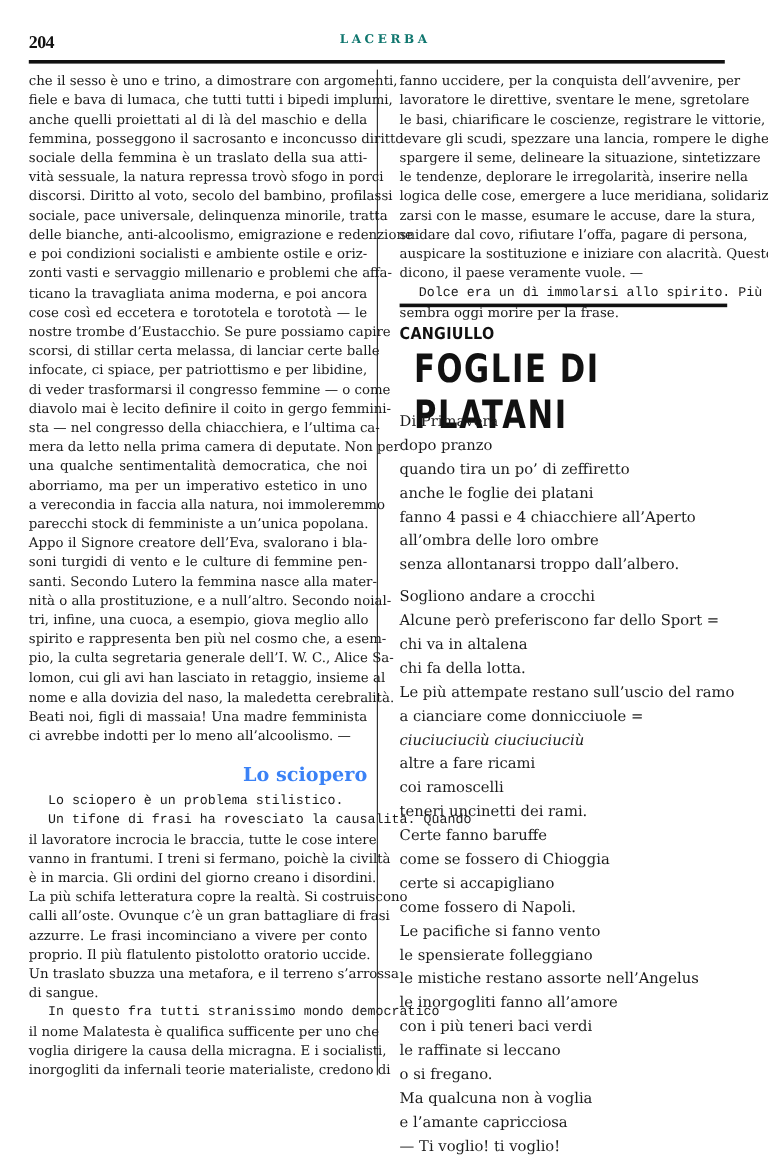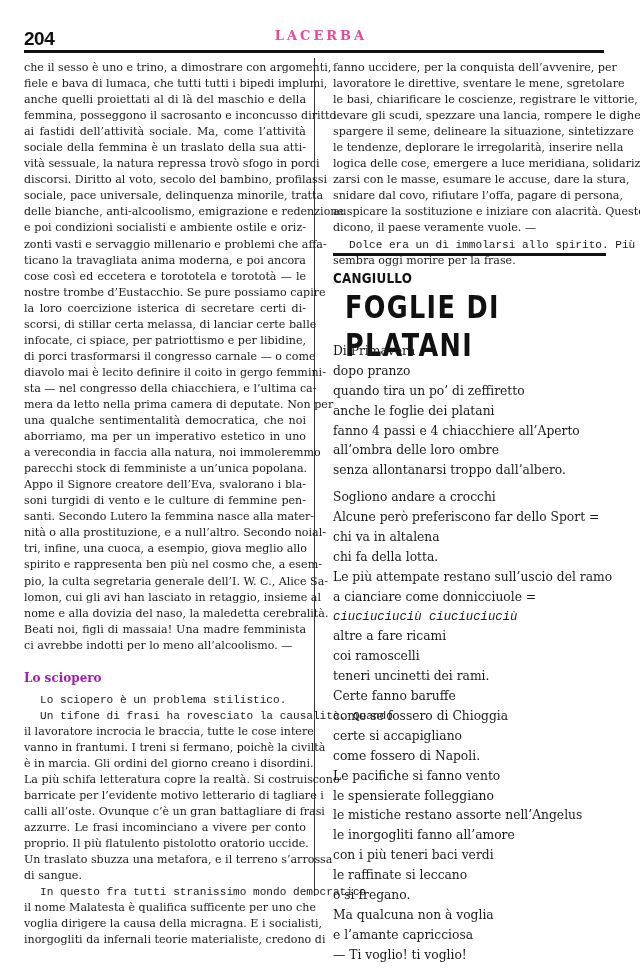--- a/index.html
+++ b/index.html
@@ -19,37 +19,37 @@
       position: absolute;
       left: 24px;
       top: 28px;
       width: 580px;
       height: 20px;
     }
     .page-number {
       position: absolute;
       left: 0;
       top: 0;
-      font-family: Liberation Sans, sans-serif;
-      font-weight: bold;
-      font-size: 19px;
+      font-family: Liberation Serif, serif;
+      font-weight: bold;
+      font-size: 15px;
       letter-spacing: -0.5px;
       color: #111;
     }
     .masthead {
       position: absolute;
       left: 14px;
       right: 0;
       top: 0;
       text-align: center;
       font-family: "DejaVu Serif", serif;
       font-weight: bold;
-      font-size: 13px;
+      font-size: 10px;
       letter-spacing: 3px;
-      color: #ec4899;
+      color: #0f766e;
     }
     .header-rule {
       position: absolute;
       left: 24px;
       top: 50px;
       width: 580px;
       height: 3px;
       background: #111;
     }
     .column-divider {
@@ -84,27 +84,27 @@
       overflow: visible;
     }
     .line.last {
       text-align-last: left;
     }
     .line.indent {
       padding-left: 16px;
       font-family: Liberation Mono, monospace;
     }
     .section-title {
-      text-align: left;
+      text-align: right;
       font-family: "DejaVu Serif", serif;
       font-weight: bold;
-      font-size: 12px;
+      font-size: 16px;
       line-height: 20px;
       margin: 14px 0 4px 0;
-      color: #a21caf;
+      color: #3b82f6;
     }
     .section-rule {
       position: absolute;
       left: 333px;
       top: 253px;
       width: 273px;
       height: 3px;
       background: #111;
     }
     .poem-author {
@@ -140,21 +140,20 @@
       line-height: 19.9px;
       color: #1a1a1a;
     }
     .poem .verse {
       display: block;
       white-space: nowrap;
       height: 19.9px;
     }
     .poem .verse.italic {
       font-style: italic;
-      font-family: Liberation Mono, monospace;
     }
     .poem .stanza-gap {
       display: block;
       height: 7px;
     }
   </style>
 </head>
 <body>
 
 <div class="page-header">
@@ -164,35 +163,33 @@
 <div class="header-rule"></div>
 
 <div class="column-divider"></div>
 
 <div class="col col-left">
   <div id="left-continued">
       <span class="line">che il sesso è uno e trino, a dimostrare con argomenti,</span>
       <span class="line">fiele e bava di lumaca, che tutti tutti i bipedi implumi,</span>
       <span class="line">anche quelli proiettati al di là del maschio e della</span>
       <span class="line">femmina, posseggono il sacrosanto e inconcusso diritto</span>
-      <span class="line">ai fastidi dell’attività sociale. Ma, come l’attività</span>
       <span class="line">sociale della femmina è un traslato della sua atti-</span>
       <span class="line">vità sessuale, la natura repressa trovò sfogo in porci</span>
       <span class="line">discorsi. Diritto al voto, secolo del bambino, profilassi</span>
       <span class="line">sociale, pace universale, delinquenza minorile, tratta</span>
       <span class="line">delle bianche, anti-alcoolismo, emigrazione e redenzione</span>
       <span class="line">e poi condizioni socialisti e ambiente ostile e oriz-</span>
       <span class="line">zonti vasti e servaggio millenario e problemi che affa-</span>
       <span class="line">ticano la travagliata anima moderna, e poi ancora</span>
       <span class="line">cose così ed eccetera e torototela e torototà — le</span>
       <span class="line">nostre trombe d’Eustacchio. Se pure possiamo capire</span>
-      <span class="line">la loro coercizione isterica di secretare certi di-</span>
       <span class="line">scorsi, di stillar certa melassa, di lanciar certe balle</span>
       <span class="line">infocate, ci spiace, per patriottismo e per libidine,</span>
-      <span class="line">di porci trasformarsi il congresso carnale — o come</span>
+      <span class="line">di veder trasformarsi il congresso femmine — o come</span>
       <span class="line">diavolo mai è lecito definire il coito in gergo femmini-</span>
       <span class="line">sta — nel congresso della chiacchiera, e l’ultima ca-</span>
       <span class="line">mera da letto nella prima camera di deputate. Non per</span>
       <span class="line">una qualche sentimentalità democratica, che noi</span>
       <span class="line">aborriamo, ma per un imperativo estetico in uno</span>
       <span class="line">a verecondia in faccia alla natura, noi immoleremmo</span>
       <span class="line">parecchi stock di femministe a un’unica popolana.</span>
       <span class="line">Appo il Signore creatore dell’Eva, svalorano i bla-</span>
       <span class="line">soni turgidi di vento e le culture di femmine pen-</span>
       <span class="line">santi. Secondo Lutero la femmina nasce alla mater-</span>
@@ -206,21 +203,20 @@
       <span class="line last">ci avrebbe indotti per lo meno all’alcoolismo. —</span>
     </div>
   <div class="section-title">Lo sciopero</div>
   <div id="left-section">
       <span class="line last indent">Lo sciopero è un problema stilistico.</span>
       <span class="line indent">Un tifone di frasi ha rovesciato la causalità. Quando</span>
       <span class="line">il lavoratore incrocia le braccia, tutte le cose intere</span>
       <span class="line">vanno in frantumi. I treni si fermano, poichè la civiltà</span>
       <span class="line">è in marcia. Gli ordini del giorno creano i disordini.</span>
       <span class="line">La più schifa letteratura copre la realtà. Si costruiscono</span>
-      <span class="line">barricate per l’evidente motivo letterario di tagliare i</span>
       <span class="line">calli all’oste. Ovunque c’è un gran battagliare di frasi</span>
       <span class="line">azzurre. Le frasi incominciano a vivere per conto</span>
       <span class="line">proprio. Il più flatulento pistolotto oratorio uccide.</span>
       <span class="line">Un traslato sbuzza una metafora, e il terreno s’arrossa</span>
       <span class="line last">di sangue.</span>
       <span class="line indent">In questo fra tutti stranissimo mondo democratico</span>
       <span class="line">il nome Malatesta è qualifica sufficente per uno che</span>
       <span class="line">voglia dirigere la causa della micragna. E i socialisti,</span>
       <span class="line">inorgogliti da infernali teorie materialiste, credono di</span>
     </div>

